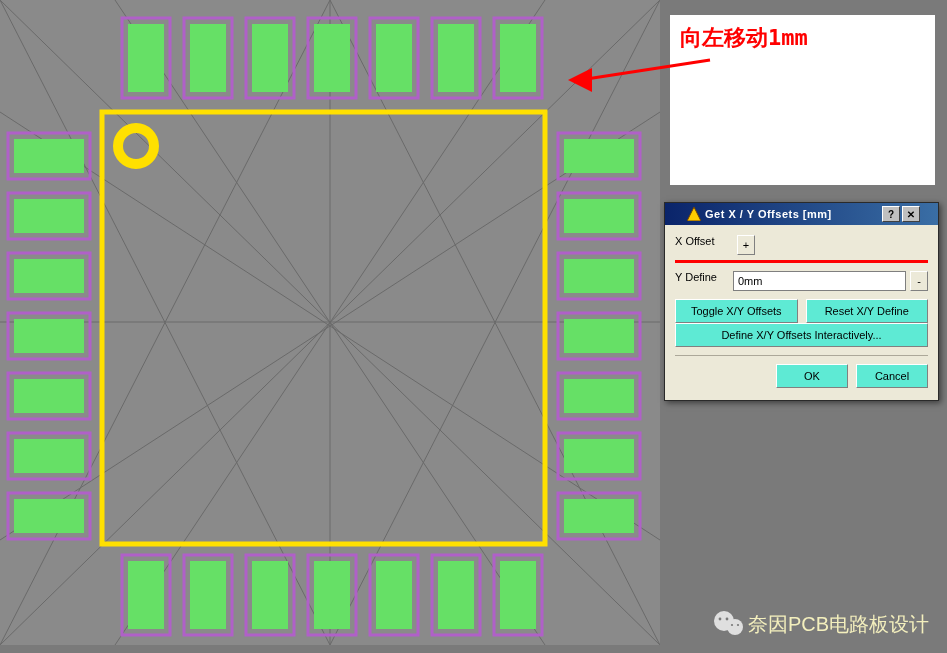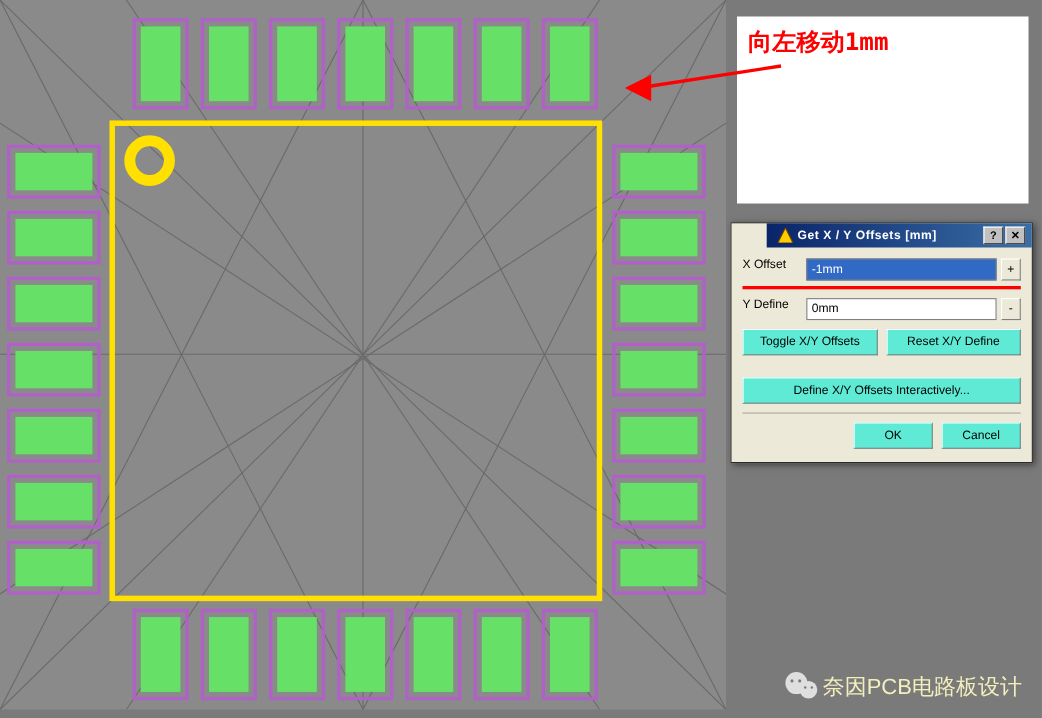--- a/index.html
+++ b/index.html
@@ -12,21 +12,21 @@
 
   
   .annotation-box { position: absolute; left: 670px; top: 15px; width: 265px; height: 170px; background: #ffffff; }
   .annotation-text { color: #ff0000; font-size: 22px; font-weight: bold; padding: 8px 10px; font-family: "SimSun","Microsoft YaHei",monospace; }
 
   
   .red-arrow { position: absolute; left: 560px; top: 50px; pointer-events:none; }
 
   
   .dialog { position: absolute; left: 664px; top: 202px; width: 275px; background: #ece9d8; border: 1px solid #2a2a2a; box-shadow: 2px 2px 6px rgba(0,0,0,.5); }
-  .titlebar { height: 22px; background: linear-gradient(to right, #0a246a, #3a6ea5); color: #fff; display: flex; align-items: center; padding: 0 6px; font-size: 11px; margin-left: 32px; }
+  .titlebar { height: 22px; background: linear-gradient(to right, #0a246a, #3a6ea5); color: #fff; display: flex; align-items: center; padding: 0 18px; font-size: 11px; }
   .titlebar .app-icon { width:16px; height:16px; margin:0 3px; display:inline-flex; align-items:center; justify-content:center; }
   .titlebar .title-text { flex:1; font-weight:bold; letter-spacing:0.5px; font-family: Tahoma, sans-serif; }
   .titlebar .win-btns { display:flex; gap:2px; }
   .titlebar .win-btn { width:18px; height:16px; background:#c0c0c0; border:1px solid #fff; border-right-color:#404040; border-bottom-color:#404040; color:#000; font-size:10px; font-weight:bold; display:flex; align-items:center; justify-content:center; cursor:pointer; font-family: Tahoma,sans-serif;}
   .dlg-body { padding: 10px 10px 12px 10px; font-size: 11px; color:#000; font-family: Tahoma, sans-serif;}
   .row { display:flex; align-items:flex-start; margin-bottom:8px; }
   .row label { width:58px; }
   .row input[type=text] { flex:1; height:20px; border:1px solid #7f7f7f; background:#fff; padding:0 4px; font-size:11px; font-family: Tahoma,sans-serif;}
   .row input.highlight { background:#316ac5; color:#fff; }
   .row .step-btn { width:18px; height:20px; margin-left:4px; background:#ece9d8; border:1px solid #fff; border-right-color:#808080; border-bottom-color:#808080; font-size:11px; display:flex; align-items:center; justify-content:center; cursor:pointer; }
@@ -214,34 +214,33 @@
     </span>
     <span class="title-text">Get X / Y Offsets [mm]</span>
     <div class="win-btns">
       <div class="win-btn">?</div>
       <div class="win-btn">✕</div>
     </div>
   </div>
   <div class="dlg-body">
     <div class="row">
       <label>X Offset</label>
-      <input type="text" class="highlight" value="-1mm" style="">
       <div class="step-btn">+</div>
     </div>
     <div class="red-underline"></div>
     <div class="row">
       <label>Y Define</label>
       <input type="text" value="0mm" style="">
       <div class="step-btn">-</div>
     </div>
     <div class="btn-row">
       <div class="btn small">Toggle X/Y Offsets</div>
       <div class="btn small">Reset X/Y Define</div>
     </div>
-    <div class="btn-row" style="margin-top:20px;">
+    <div class="btn-row" style="margin-top:0;">
       <div class="btn wide">Define X/Y Offsets Interactively...</div>
     </div>
     <hr class="sep">
     <div class="btn-row end">
       <div class="btn fixed">OK</div>
       <div class="btn fixed">Cancel</div>
     </div>
   </div>
 </div>
 

